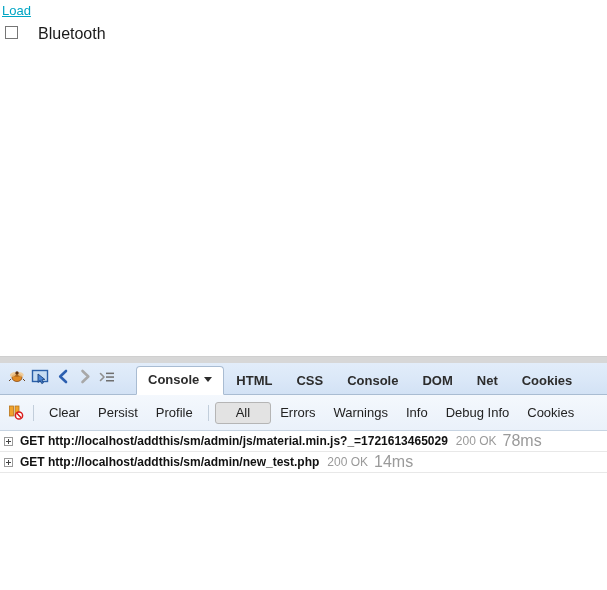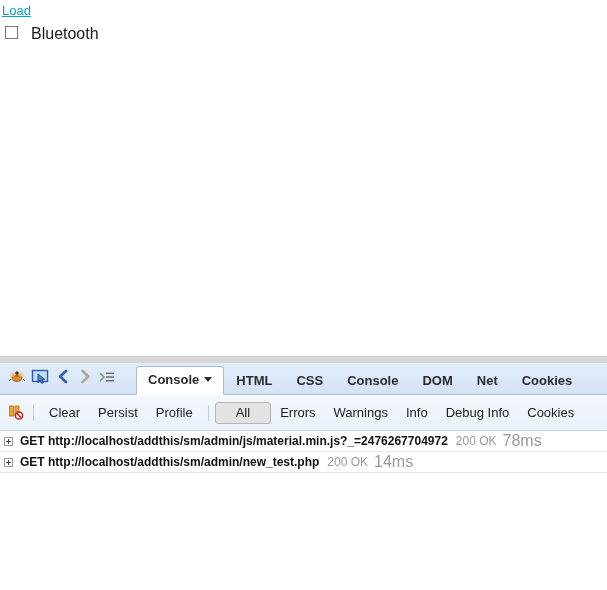--- a/index.html
+++ b/index.html
@@ -53,21 +53,21 @@
     width: 13px;
     height: 13px;
     border: 1px solid #767676;
     background: #ffffff;
     box-sizing: border-box;
     cursor: pointer;
   }
 
   .bluetooth-label {
     position: absolute;
-    left: 31px;
+    left: 38px;
     top: 0px;
     font-size: 16px;
     line-height: 22px;
     color: #1a1a1a;
     font-family: "Liberation Sans", sans-serif;
     white-space: nowrap;
   }
 
   
   #firebug {
@@ -408,21 +408,21 @@
     <span class="cmd">Info</span>
     <span class="cmd">Debug Info</span>
     <span class="cmd">Cookies</span>
 
   </div>
 
   <div class="console-log">
 
     <div class="log-row">
       <span class="expander"></span>
-      <span class="log-method-url">GET http://localhost/addthis/sm/admin/js/material.min.js?_=2476267704972</span>
+      <span class="log-method-url">GET http://localhost/addthis/sm/admin/js/material.min.js?_=1721613465029</span>
       <span class="log-status">200 OK</span>
       <span class="log-time">78ms</span>
     </div>
 
     <div class="log-row">
       <span class="expander"></span>
       <span class="log-method-url">GET http://localhost/addthis/sm/admin/new_test.php</span>
       <span class="log-status">200 OK</span>
       <span class="log-time">14ms</span>
     </div>

